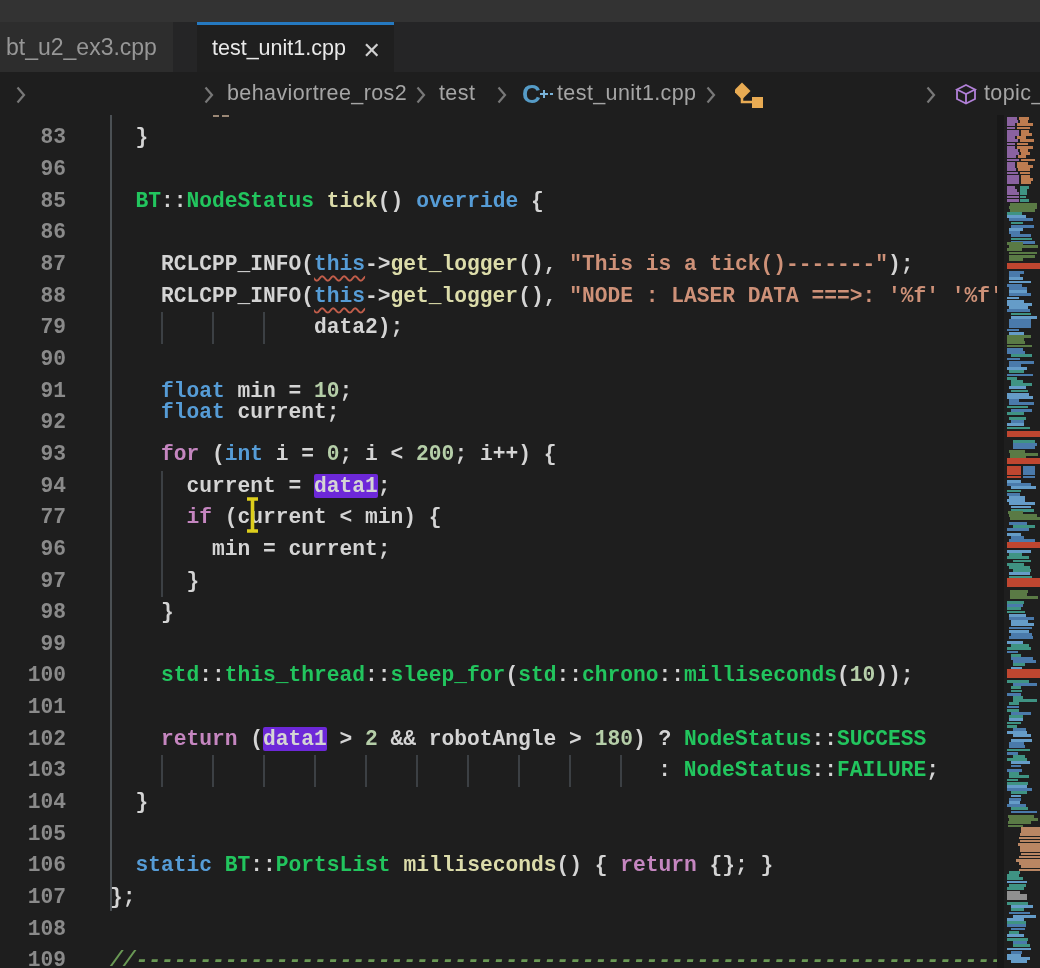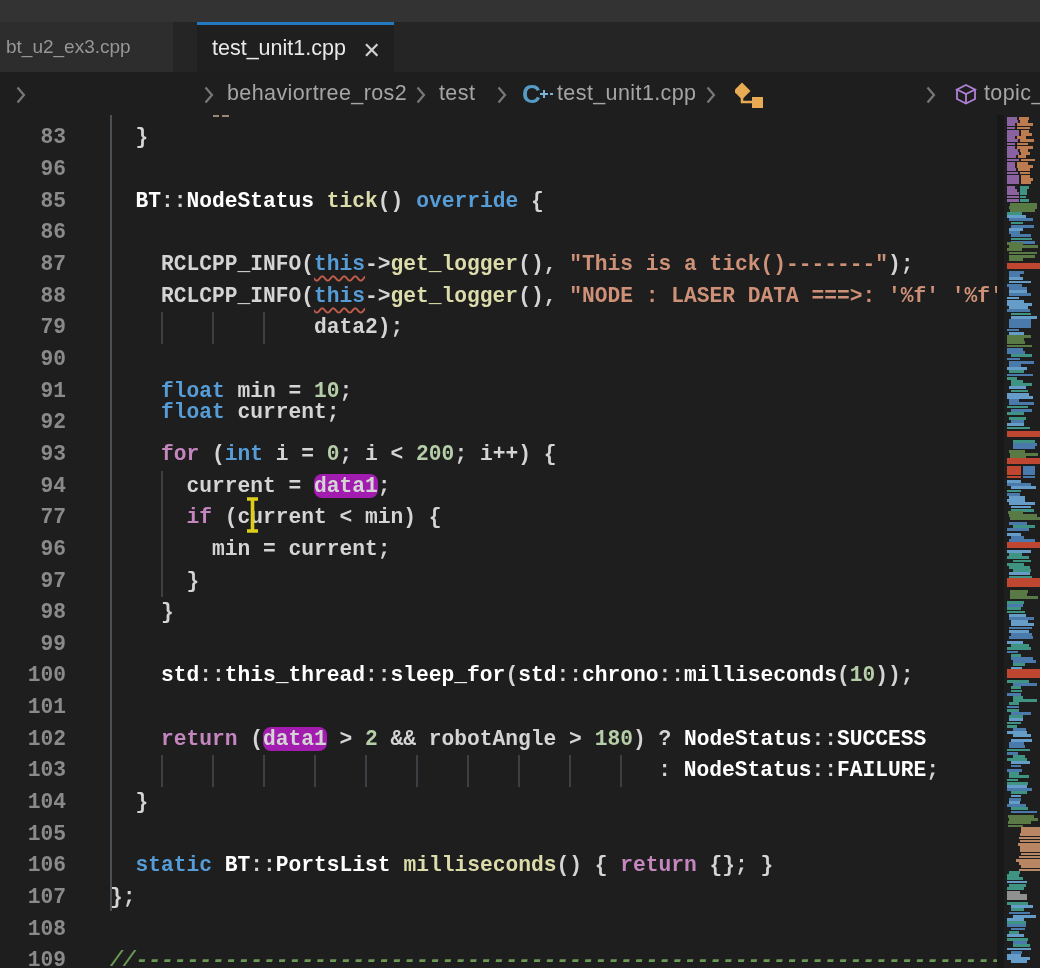--- a/index.html
+++ b/index.html
@@ -1,39 +1,39 @@
 <!DOCTYPE html>
 <html><head><meta charset="utf-8">
 <style>
 *{margin:0;padding:0;box-sizing:border-box}
 html,body{width:1040px;height:968px;background:#1e1e1e;overflow:hidden}
 body{position:relative;font-family:"Liberation Sans",sans-serif}
 #titlebar{position:absolute;left:0;top:0;width:1040px;height:22px;background:#333333}
 #tabbar{position:absolute;left:0;top:22px;width:1040px;height:50px;background:#252526}
-#tab1{position:absolute;left:0;top:0;width:173px;height:50px;background:#2d2d2d;color:#979797;font-size:19px;line-height:50px;padding-left:6px}
+#tab1{position:absolute;left:0;top:0;width:173px;height:50px;background:#2d2d2d;color:#979797;font-size:23px;line-height:50px;padding-left:6px}
 #tab2{position:absolute;left:197px;top:0;width:197px;height:50px;background:#1f1f1f;border-top:3px solid #2579c0;color:#e9e9e9;font-size:21.5px;line-height:46px;padding-left:15px}
 #tab2 .x{position:absolute;right:13px;top:3px;font-size:22px;color:#d0d0d0}
 #crumbs{position:absolute;left:0;top:72px;width:1040px;height:43px;background:#1e1e1e;color:#a5a5a5;font-size:21.5px;letter-spacing:0.4px;line-height:43px;white-space:nowrap;overflow:hidden}
 #crumbs .it{position:absolute;top:0}
 #crumbs .it svg{display:block}
 .gut{position:absolute;left:0;width:66px;text-align:right;font-family:"Liberation Mono",monospace;font-size:21.25px;line-height:31.654px;color:#8a8a8a;height:31.654px}
 .cl{position:absolute;left:110.0px;white-space:pre;font-family:"Liberation Mono",monospace;font-size:21.25px;line-height:31.654px;height:31.654px;color:#d4d4d4}
 #code{position:absolute;left:0;top:115px;width:997px;height:853px;overflow:hidden;font-weight:bold}
 #minimap{position:absolute;left:997px;top:115px;width:43px;height:853px;overflow:hidden;background:#1e1e1e;filter:blur(0.7px)}
 #mmline{position:absolute;left:0;top:0;width:7px;height:100%;background:#181818}
 
 .w{color:#d4d4d4}
 .kb{color:#569cd6}
 .kc{color:#c586c0}
-.t{color:#ffffff}
+.t{color:#22c55e}
 .f{color:#dcdcaa}
 .s{color:#ce9178}
 .n{color:#b5cea8}
 .cm{color:#6a9955;font-style:italic}
-.hl{background:#a21caf;border-radius:8px}
+.hl{background:#6d28d9;border-radius:2px}
 .sq{text-decoration-line:underline;text-decoration-style:wavy;text-decoration-color:#c25d4a;text-decoration-thickness:1.6px;text-underline-offset:5px}
 
 </style></head>
 <body>
 <div id="titlebar"></div>
 <div id="tabbar">
   <div id="tab1">bt_u2_ex3.cpp</div>
   <div id="tab2">test_unit1.cpp<span class="x">✕</span></div>
 </div>
 <div id="crumbs">

